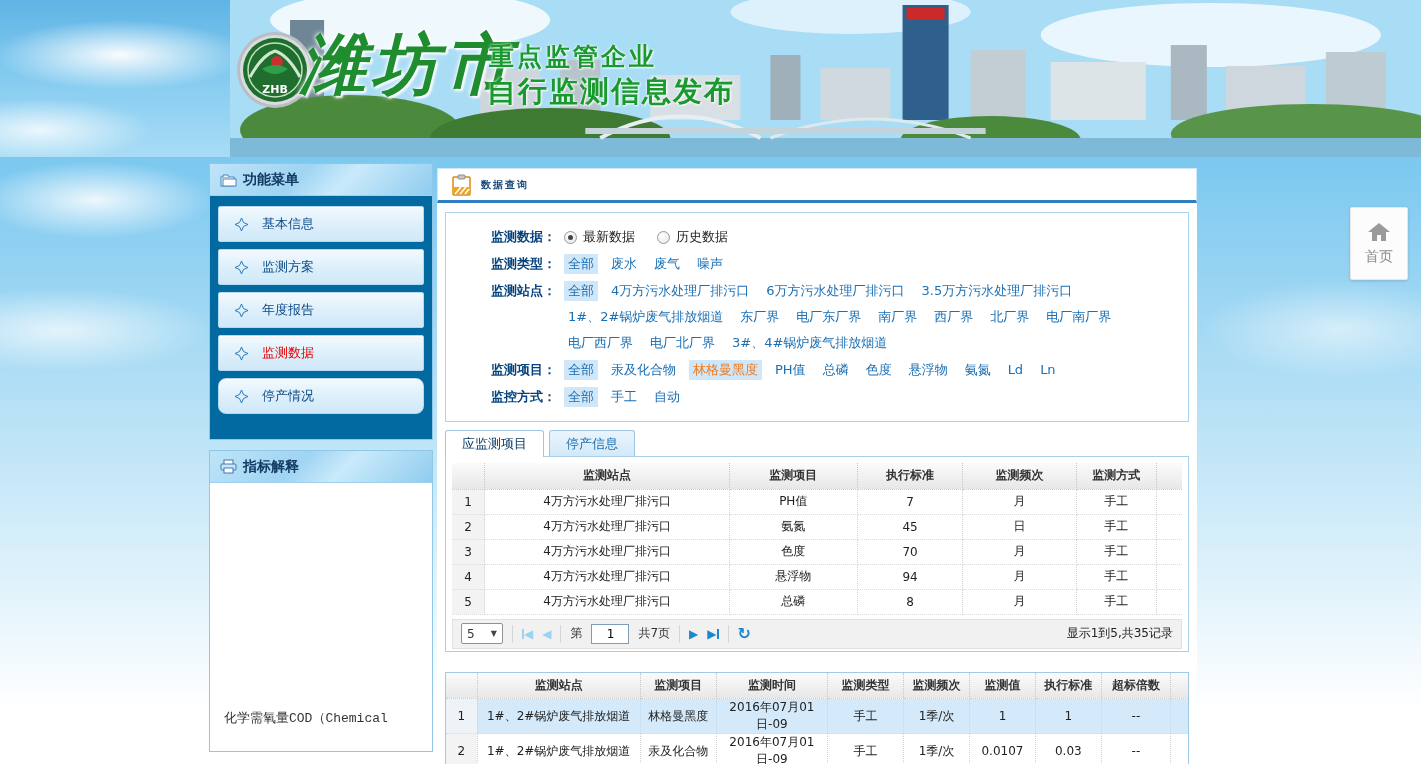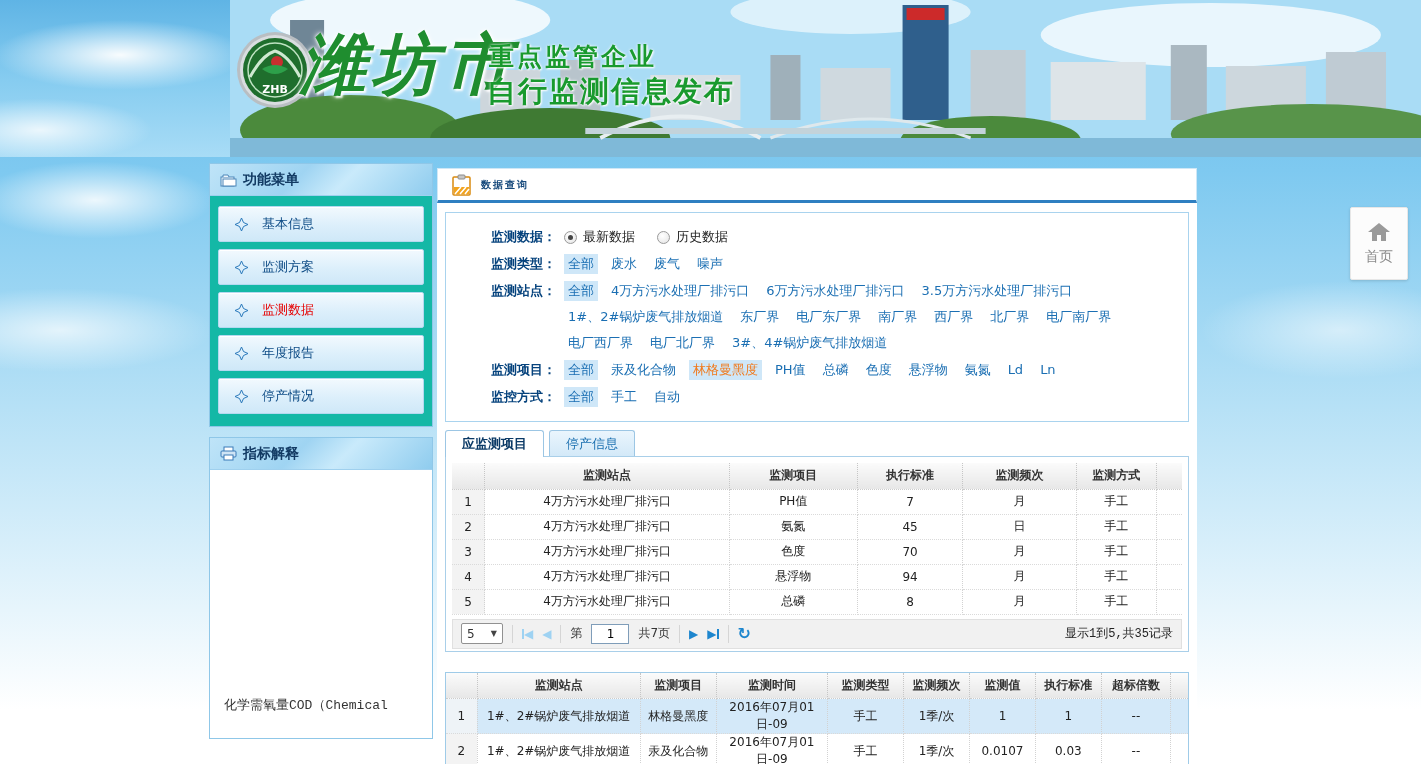--- a/index.html
+++ b/index.html
@@ -32,30 +32,30 @@
     letter-spacing:2px; text-shadow:0 0 3px #fff,1px 1px 2px #fff; }
 
   
   .home-card { position:absolute; left:1350px; top:207px; width:58px; height:73px; background:#fcfcfc;
     border:1px solid #e7e7e7; border-radius:2px; box-shadow:0 1px 3px rgba(0,0,0,.15);
     display:flex; flex-direction:column; align-items:center; justify-content:center; gap:6px; cursor:pointer; }
   .home-card .home-label { font-size:14px; color:#8b8b8b; }
 
   
   .sidebar { position:absolute; left:209px; top:163px; width:224px; }
-  .panel { border:1px solid #8fc7e8; background:#14b8a6; margin-bottom:10px; }
+  .panel { border:1px solid #8fc7e8; background:#0369a1; margin-bottom:10px; }
   .panel-header { height:32px; display:flex; align-items:center; gap:6px; padding:0 10px;
     background:linear-gradient(135deg,#bfe4f8 0%,#9fd4f2 40%,#c9eafb 60%,#8fccee 100%);
     border-bottom:1px solid #9fd0ee; font-weight:bold; color:#123a63; font-size:14px; }
   .menu-body { padding:10px 8px 12px; }
   .menu-item { height:36px; margin-bottom:7px; display:flex; align-items:center; gap:14px; padding-left:16px;
     background:linear-gradient(180deg,#f2f9fe 0%,#dceffb 55%,#cfe8f8 100%);
     border:1px solid #b5d9f0; border-radius:2px; box-shadow:inset 0 1px 0 #fff; cursor:pointer;
     color:#0d4b85; font-size:13px; }
-  .menu-item:last-child { margin-bottom:0; }
+  .menu-item:last-child { margin-bottom:13px;border-radius:8px; }
   .menu-item.active .menu-label { color:#e60000; }
   .indicator-body { position:relative; height:268px; background:#fff; overflow:hidden; }
   .indicator-text { position:absolute; left:14px; top:226px; font-size:13px; color:#333;
     font-family:"Liberation Mono","DejaVu Sans Mono",monospace; white-space:nowrap; }
 
   
   .main { position:absolute; left:437px; top:168px; width:760px; height:596px; background:#fff; }
   .page-header { height:35px; border:1px solid #cfe7f6; border-bottom:3px solid #2e7fc1;
     display:flex; align-items:center; gap:10px; padding:0 14px; }
   .page-title { color:#174a7c; font-weight:bold; font-size:10px; letter-spacing:2px; }
@@ -70,21 +70,21 @@
   .radio-opt { display:flex; align-items:center; gap:6px; margin-right:22px; cursor:pointer; color:#222; }
   .radio-dot { width:13px; height:13px; border-radius:50%; border:1px solid #9a9a9a;
     background:radial-gradient(circle at 40% 35%, #fff 0%, #e3e3e3 100%); position:relative; }
   .radio-dot.checked::after { content:""; position:absolute; left:3px; top:3px; width:5px; height:5px;
     border-radius:50%; background:#444; }
 
   .tab-strip { margin:0 8px; display:flex; gap:5px; height:26px; position:relative; z-index:2; }
   .tab { padding:0 16px; display:flex; align-items:center; border:1px solid #9cc6e4; border-bottom:none;
     border-radius:3px 3px 0 0; background:linear-gradient(180deg,#eaf5fd,#d3e9f8); color:#1a6fb0;
     cursor:pointer; font-size:13px; }
-  .tab.active { background:#fff; font-weight:bold; color:#0b3a66; height:27px; margin-bottom:-1px; }
+  .tab.active { background:#fff; font-weight:normal; color:#0b3a66; height:27px; margin-bottom:-1px; }
 
   .content-box { margin:0 8px; border:1px solid #a9cfe9; background:#fff; padding:6px 6px 2px; }
   table { border-collapse:collapse; width:100%; table-layout:fixed; font-size:12px; }
   th { height:26px; font-weight:bold; color:#333; background:linear-gradient(180deg,#fbfbfb,#e7e7e7);
     border-right:1px dotted #c6c6c6; border-bottom:1px dotted #cccccc; }
   td { height:25px; text-align:center; color:#222; border-right:1px dotted #d2d2d2; border-bottom:1px dotted #dadada; }
   td.numcell { background:#f3f3f3; }
   th.sp, td.sp { border-right:none; }
   .t2 tr.alt td { background:#d4e9f9; }
   .t2 tr.alt td.numcell { background:#eef3f7; }
@@ -95,21 +95,21 @@
     display:flex; align-items:center; justify-content:space-between; padding:0 5px; cursor:pointer; }
   .page-size .caret { font-size:8px; color:#444; }
   .pg-sep { width:1px; height:18px; background:#d5d5d5; }
   .pg-btn { display:flex; align-items:center; cursor:pointer; font-size:12px; line-height:1; }
   .pg-btn .bar { width:2px; height:10px; background:currentColor; }
   .pg-btn.disabled { color:#9ed2f2; cursor:default; }
   .pg-btn.on { color:#1d86ce; }
   .page-input { width:38px; height:20px; border:1px solid #7f9db9; text-align:center; font-size:12px;
     font-family:inherit; background:#fff; }
   .pg-refresh { color:#1d86ce; font-size:16px; font-weight:bold; cursor:pointer; }
-  .pg-summary { margin-left:auto; color:#222;font-family:Liberation Mono, monospace; }
+  .pg-summary { margin-left:auto; color:#222; }
 
   .table2-box { margin:20px 8px 0; border:1px solid #9fcbe8; background:#fff; }
 </style>
 </head>
 <body>
 
 <div class="banner">
   <div class="banner-photo">
     <svg width="100%" height="157" viewBox="0 0 1190 157" preserveAspectRatio="none">
       <rect x="0" y="0" width="1190" height="157" fill="#a9dcf5"></rect>
@@ -179,31 +179,31 @@
             <path d="M6.5 0 L8.5 4.5 L13 6.5 L8.5 8.5 L6.5 13 L4.5 8.5 L0 6.5 L4.5 4.5 Z" fill="none" stroke="#2a79bb"></path>
           </svg>
         <span class="menu-label">基本信息</span>
       </div>
       <div class="menu-item">
         <svg width="13" height="13" viewBox="0 0 13 13">
             <path d="M6.5 0 L8.5 4.5 L13 6.5 L8.5 8.5 L6.5 13 L4.5 8.5 L0 6.5 L4.5 4.5 Z" fill="none" stroke="#2a79bb"></path>
           </svg>
         <span class="menu-label">监测方案</span>
       </div>
+      <div class="menu-item">
+        <svg width="13" height="13" viewBox="0 0 13 13">
+            <path d="M6.5 0 L8.5 4.5 L13 6.5 L8.5 8.5 L6.5 13 L4.5 8.5 L0 6.5 L4.5 4.5 Z" fill="none" stroke="#2a79bb"></path>
+          </svg>
+        <span class="menu-label">年度报告</span>
+      </div>
       <div class="menu-item active">
         <svg width="13" height="13" viewBox="0 0 13 13">
             <path d="M6.5 0 L8.5 4.5 L13 6.5 L8.5 8.5 L6.5 13 L4.5 8.5 L0 6.5 L4.5 4.5 Z" fill="none" stroke="#2a79bb"></path>
           </svg>
         <span class="menu-label">监测数据</span>
-      </div>
-      <div class="menu-item">
-        <svg width="13" height="13" viewBox="0 0 13 13">
-            <path d="M6.5 0 L8.5 4.5 L13 6.5 L8.5 8.5 L6.5 13 L4.5 8.5 L0 6.5 L4.5 4.5 Z" fill="none" stroke="#2a79bb"></path>
-          </svg>
-        <span class="menu-label">年度报告</span>
       </div>
       <div class="menu-item">
         <svg width="13" height="13" viewBox="0 0 13 13">
             <path d="M6.5 0 L8.5 4.5 L13 6.5 L8.5 8.5 L6.5 13 L4.5 8.5 L0 6.5 L4.5 4.5 Z" fill="none" stroke="#2a79bb"></path>
           </svg>
         <span class="menu-label">停产情况</span>
       </div>
     </div>
   </div>
 

